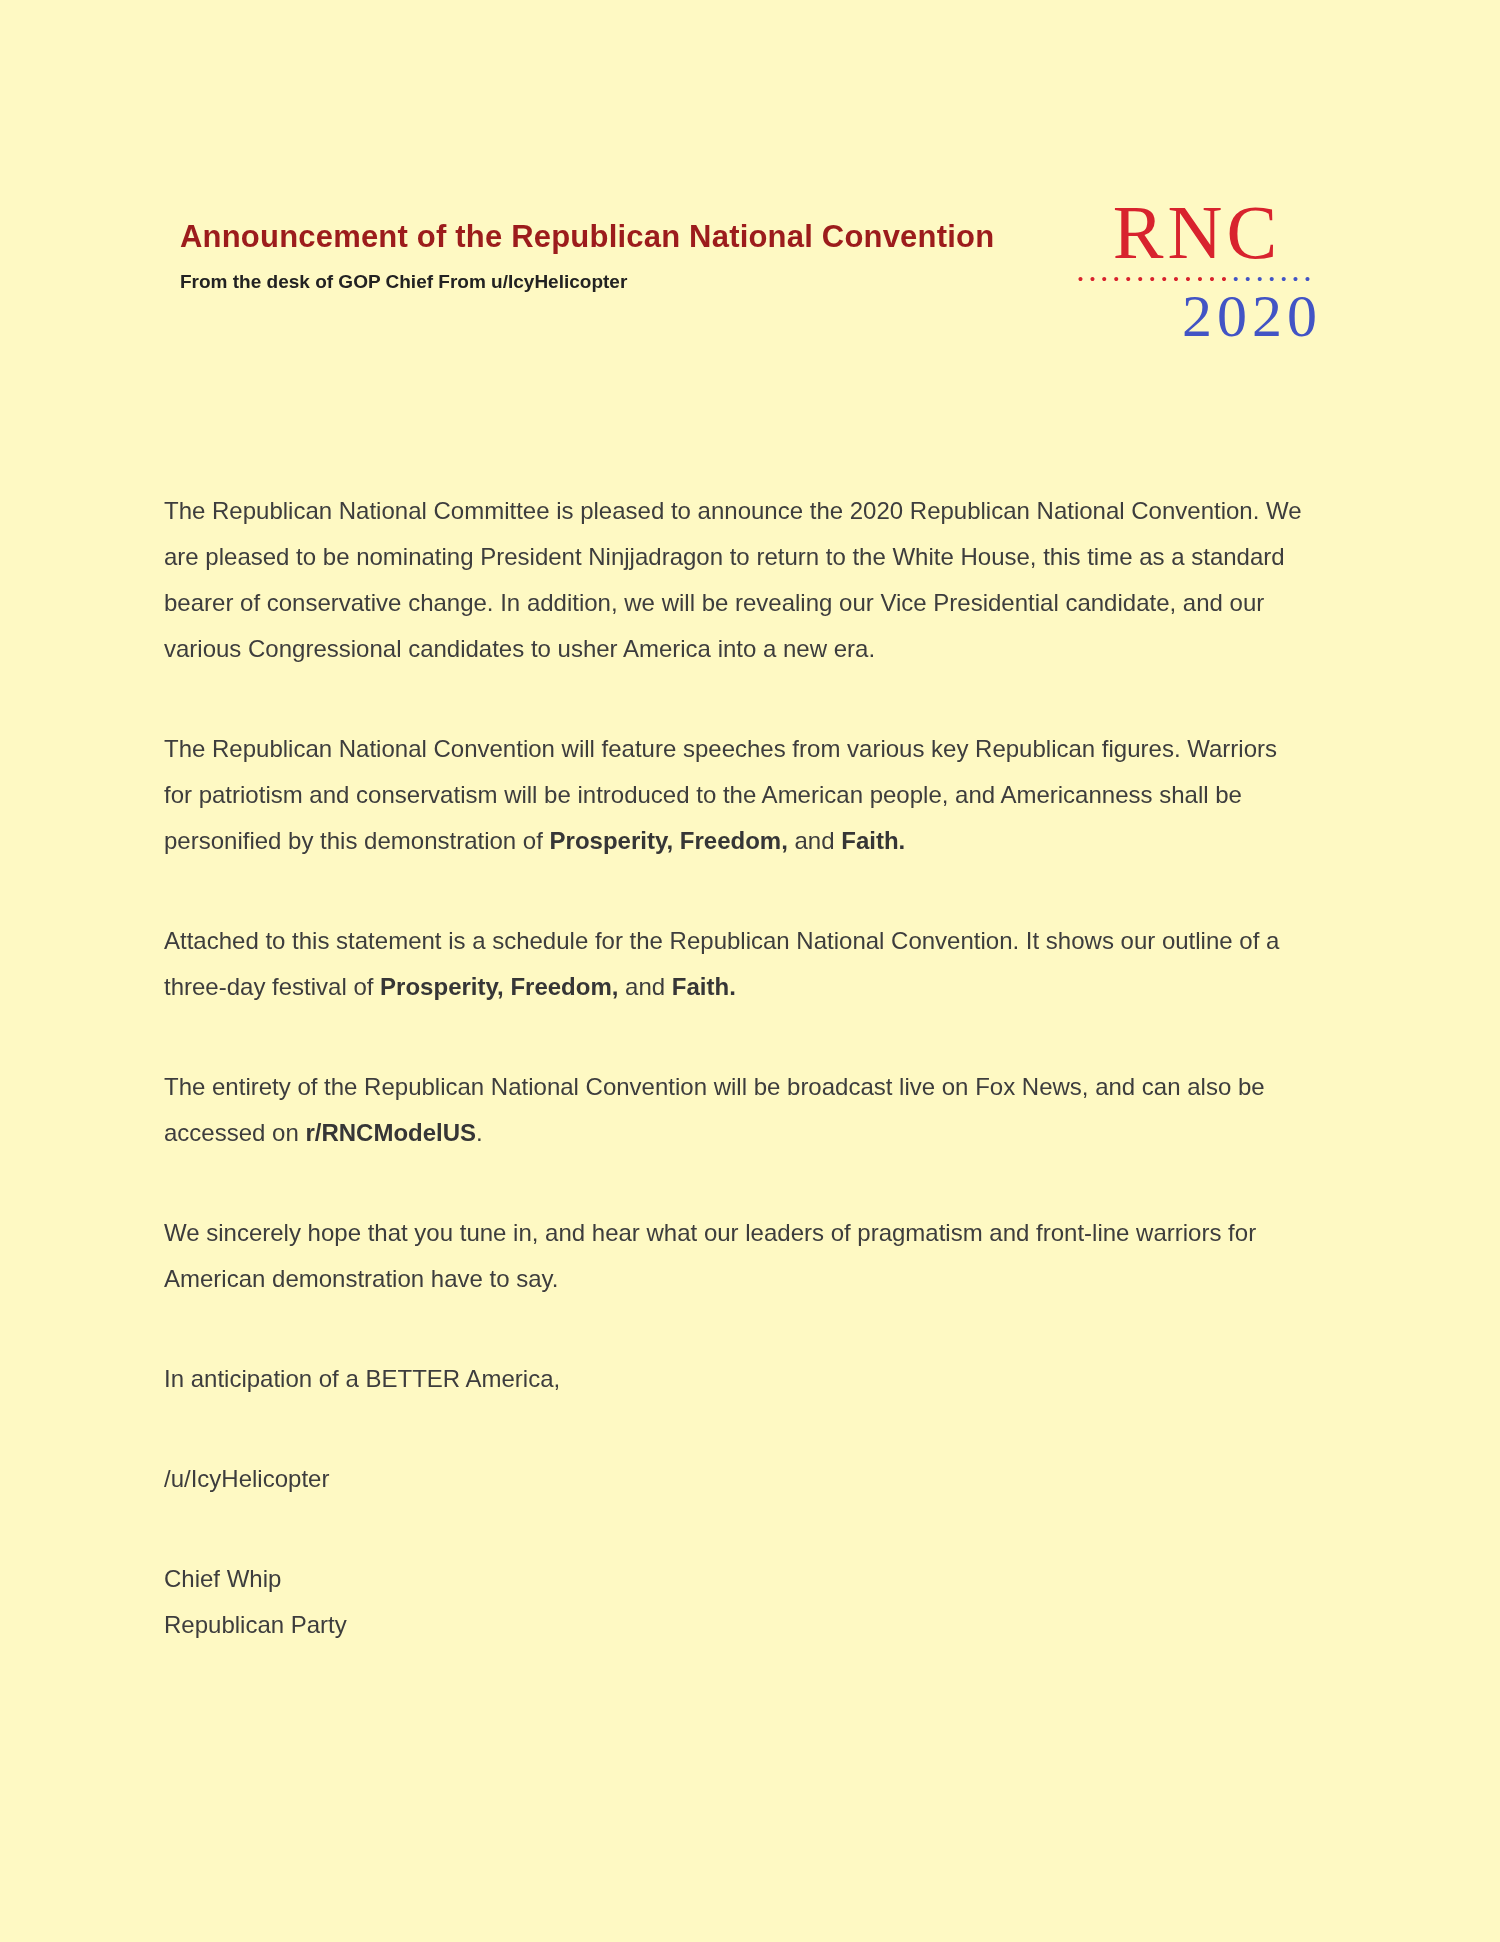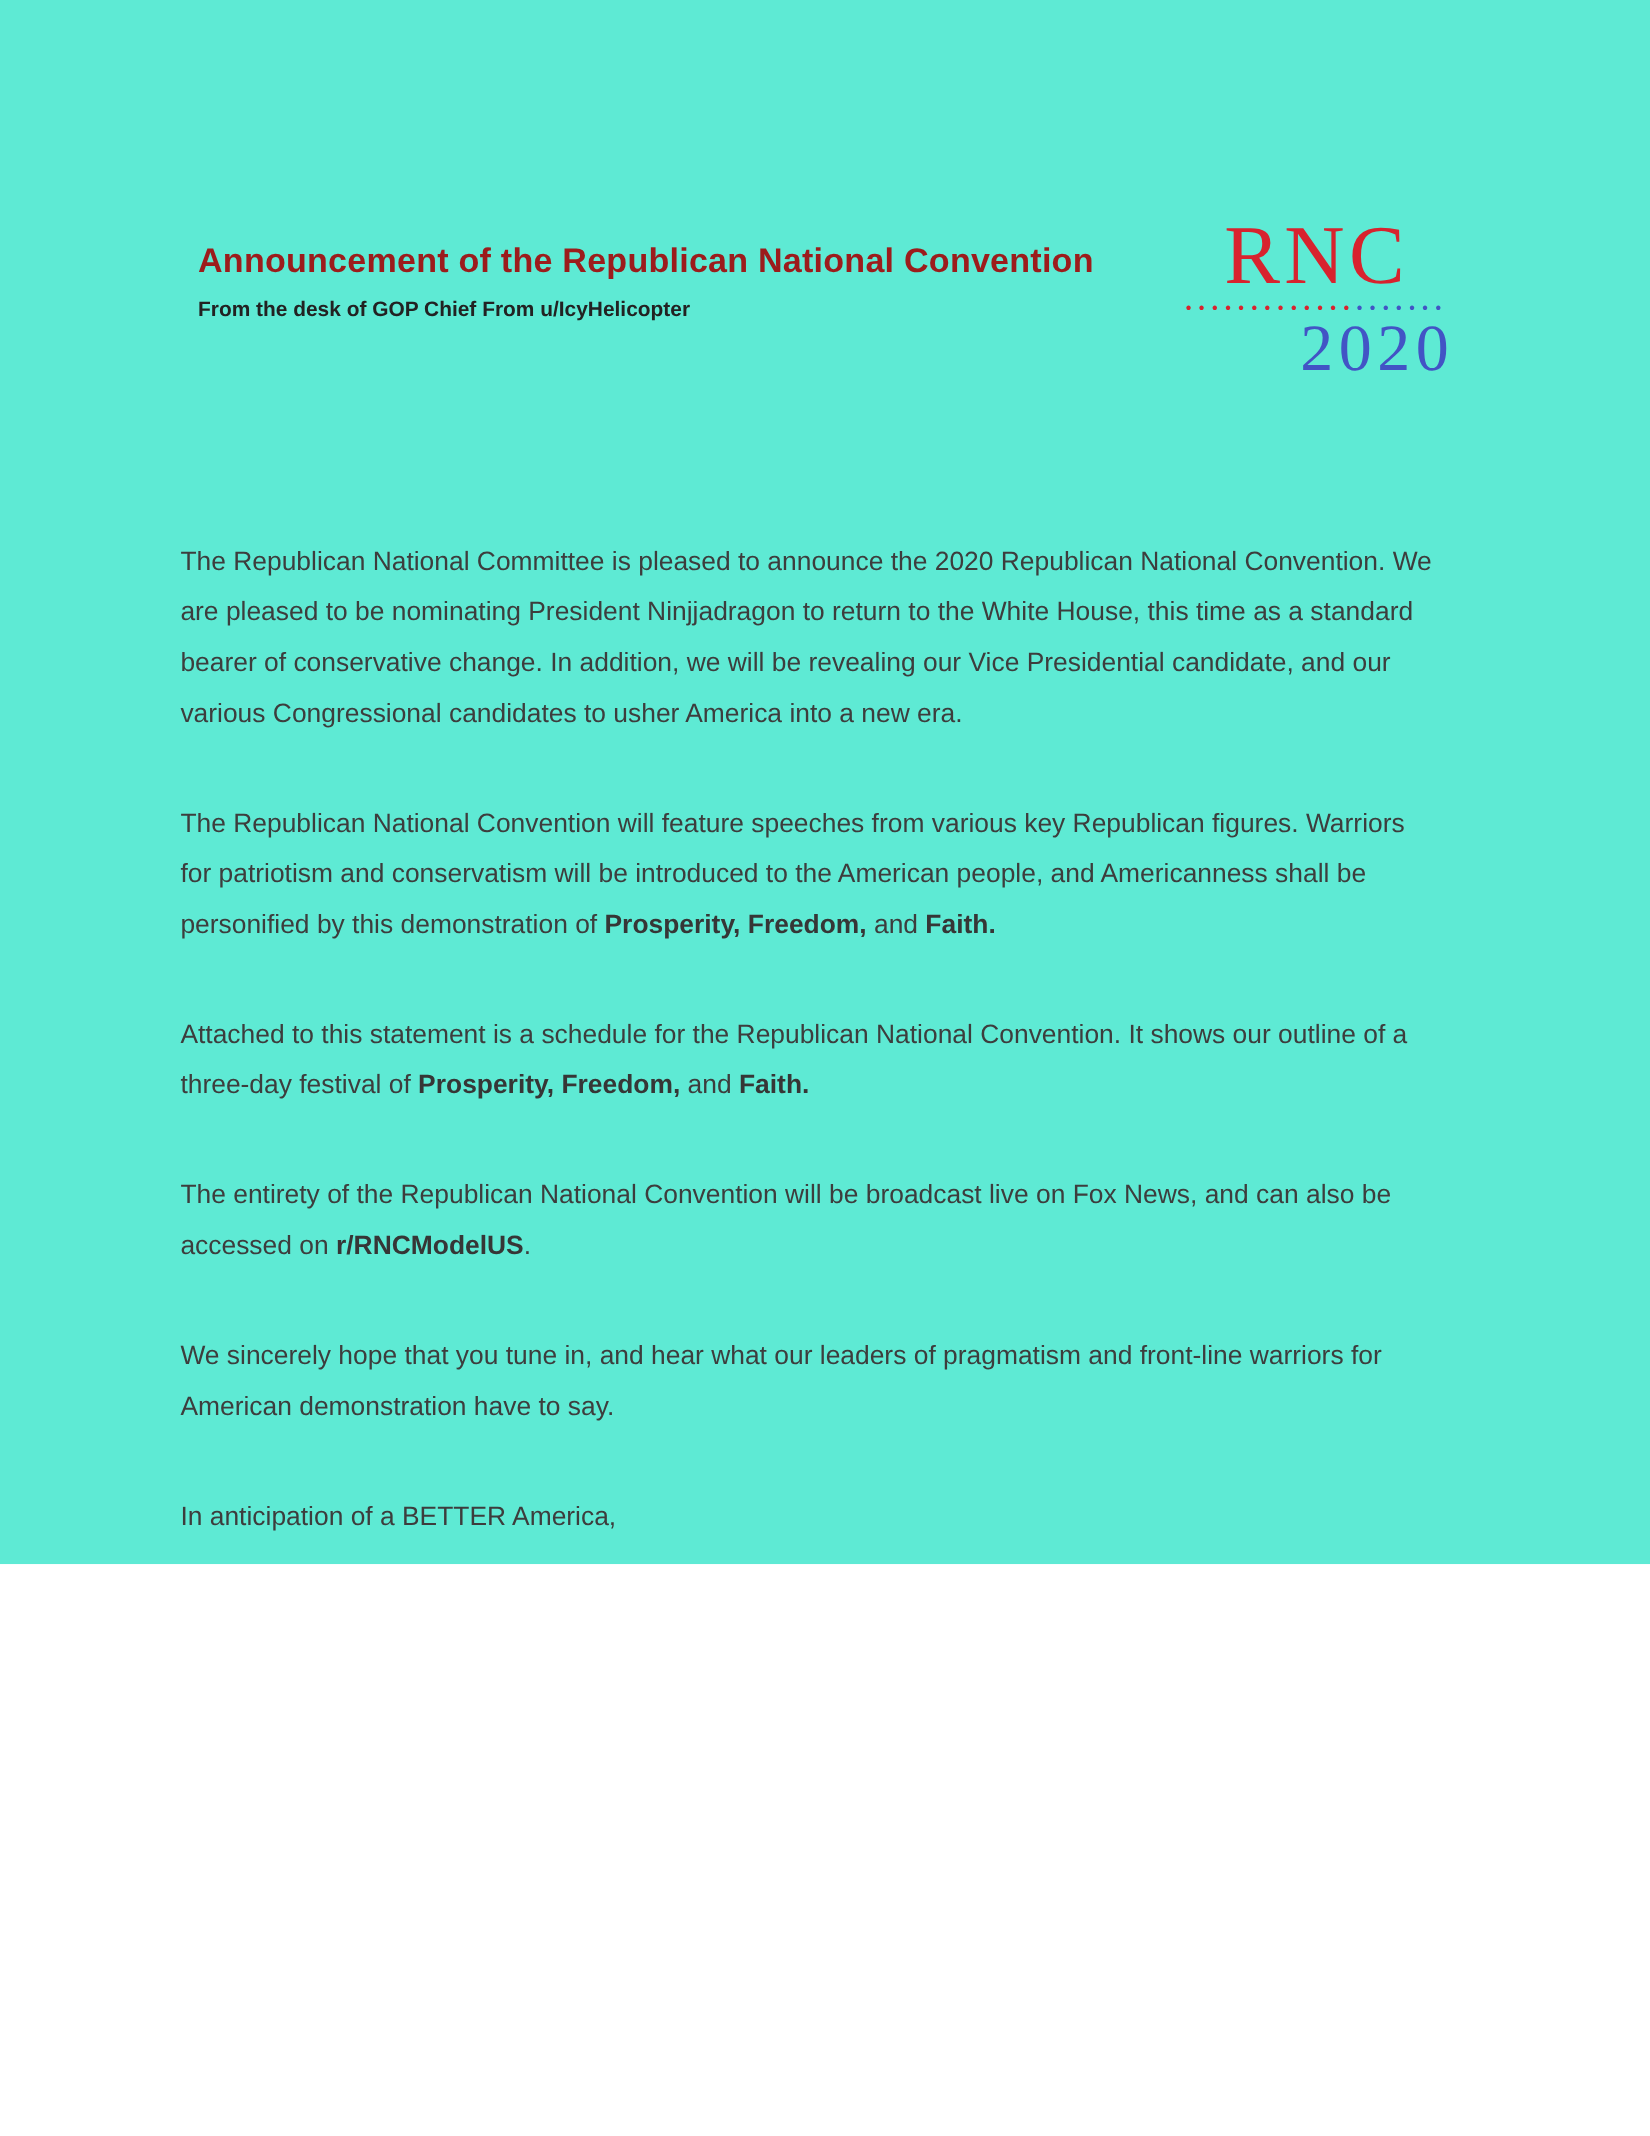--- a/index.html
+++ b/index.html
@@ -3,22 +3,22 @@
 <meta charset="utf-8">
 <style>
   html, body {
     margin: 0;
     padding: 0;
     background: #ffffff;
   }
   .page {
     position: relative;
     width: 1500px;
-    height: 1422px;
-    background: #5eead4;
+    height: 1942px;
+    background: #fef9c3;
     font-family: "Liberation Sans", sans-serif;
     overflow: hidden;
   }
 
   
   .header {
     position: absolute;
     left: 180px;
     top: 218px;
     width: 880px;

